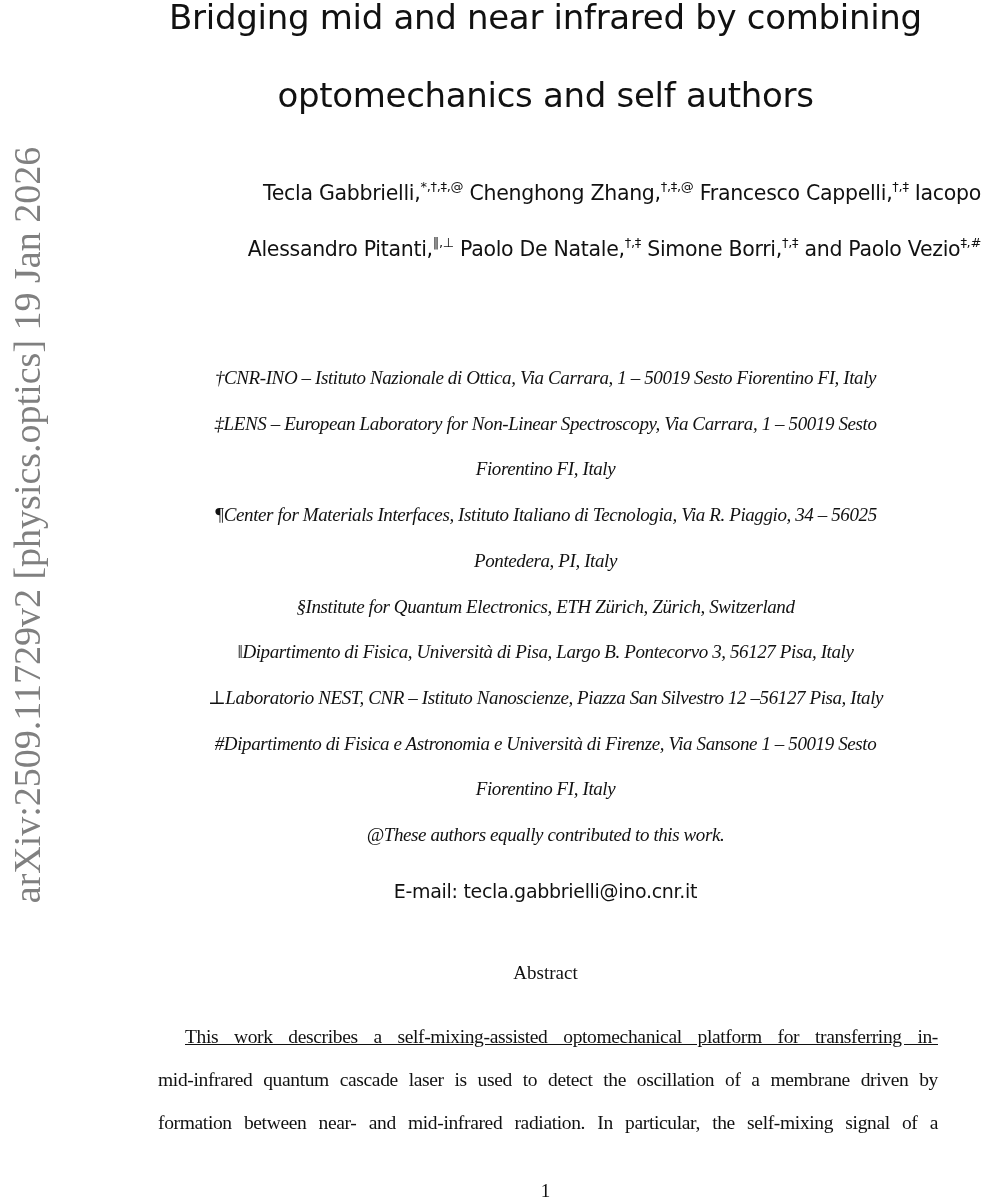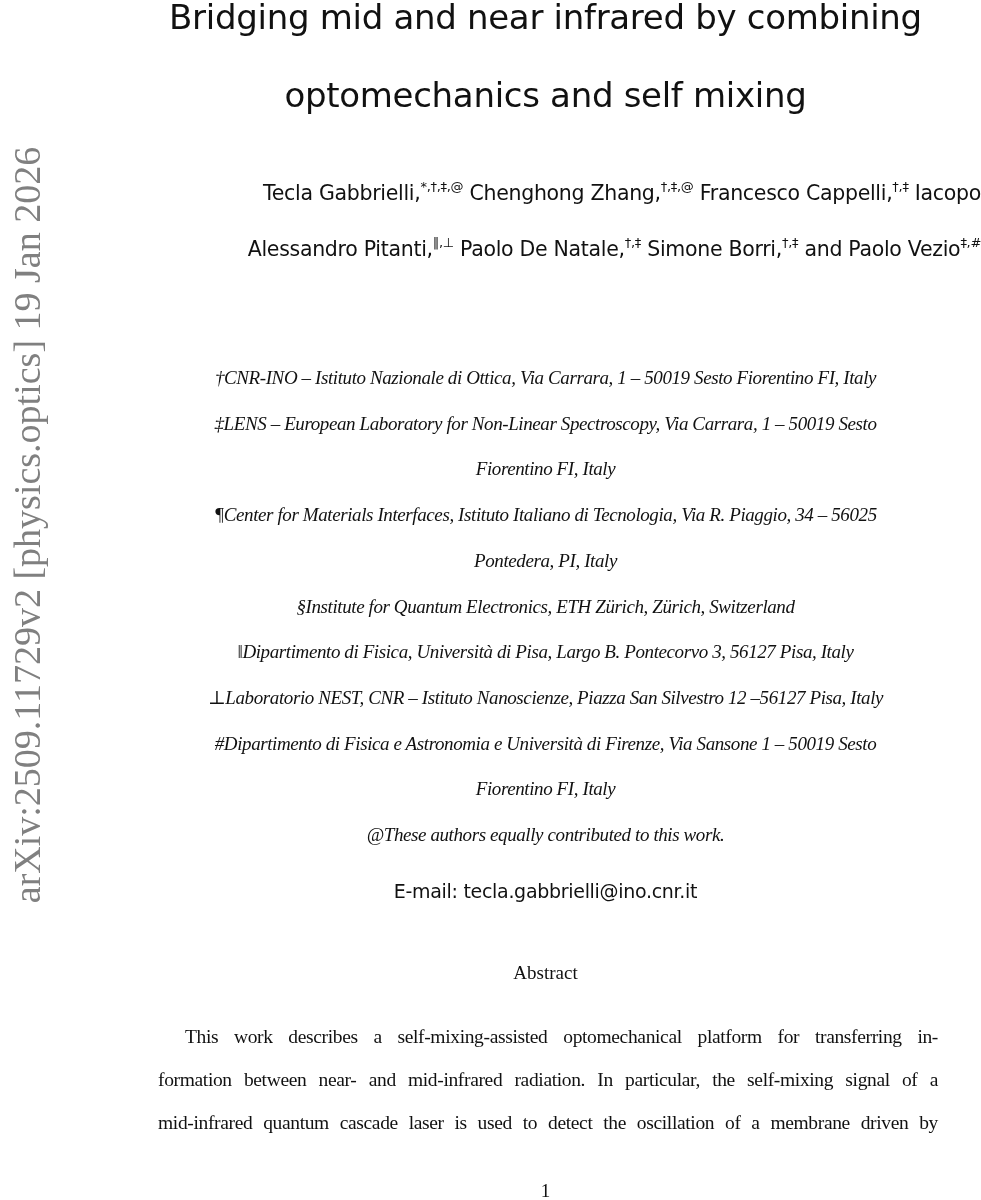--- a/index.html
+++ b/index.html
@@ -111,21 +111,21 @@
     font-size: 19.5px;
     line-height: 43px;
     letter-spacing: -0.35px;
   }
   .abstract-body .line {
     display: block;
     white-space: nowrap;
     text-align: justify;
     text-align-last: justify;
   }
-  .abstract-body .line.indent { padding-left: 27px; }
+  .abstract-body .line.indent { padding-left: 27px; text-decoration: underline; }
   .page-number {
     position: absolute;
     top: 1180px;
     left: 0;
     width: 871px;
     text-align: center;
     font-family: "Liberation Serif", "DejaVu Serif", serif;
     font-size: 19px;
   }
 </style>
@@ -133,21 +133,21 @@
 <body>
 
 <div class="stamp">
   <span class="stamp-text">arXiv:2509.11729v2  [physics.optics]  19 Jan 2026</span>
 </div>
 
 <div class="page">
 
   <h1 class="title">
     <span style="display:block">Bridging mid and near infrared by combining</span>
-    <span style="display:block">optomechanics and self mixing</span>
+    <span style="display:block">optomechanics and self authors</span>
   </h1>
 
   <div class="authors">
     <span class="line">
       <span>Tecla Gabbrielli,</span><sup>*,†,‡,@</sup><span> Chenghong Zhang,</span><sup>†,‡,@</sup><span> Francesco Cappelli,</span><sup>†,‡</sup><span> Iacopo</span>
     </span>
     <span class="line">
       <span>Alessandro Pitanti,</span><sup>‖,⊥</sup><span> Paolo De Natale,</span><sup>†,‡</sup><span> Simone Borri,</span><sup>†,‡</sup><span> and Paolo Vezio</span><sup>‡,#</sup>
     </span>
   </div>
@@ -167,19 +167,19 @@
   </div>
 
   <div class="email">
     <span>E-mail: </span><span>tecla.gabbrielli@ino.cnr.it</span>
   </div>
 
   <div class="abstract-heading">Abstract</div>
 
   <div class="abstract-body">
     <span class="line indent">This work describes a self-mixing-assisted optomechanical platform for transferring in-</span>
+    <span class="line">mid-infrared quantum cascade laser is used to detect the oscillation of a membrane driven by</span>
     <span class="line">formation between near- and mid-infrared radiation. In particular, the self-mixing signal of a</span>
-    <span class="line">mid-infrared quantum cascade laser is used to detect the oscillation of a membrane driven by</span>
   </div>
 
   <div class="page-number">1</div>
 
 </div>
 
 </body></html>

